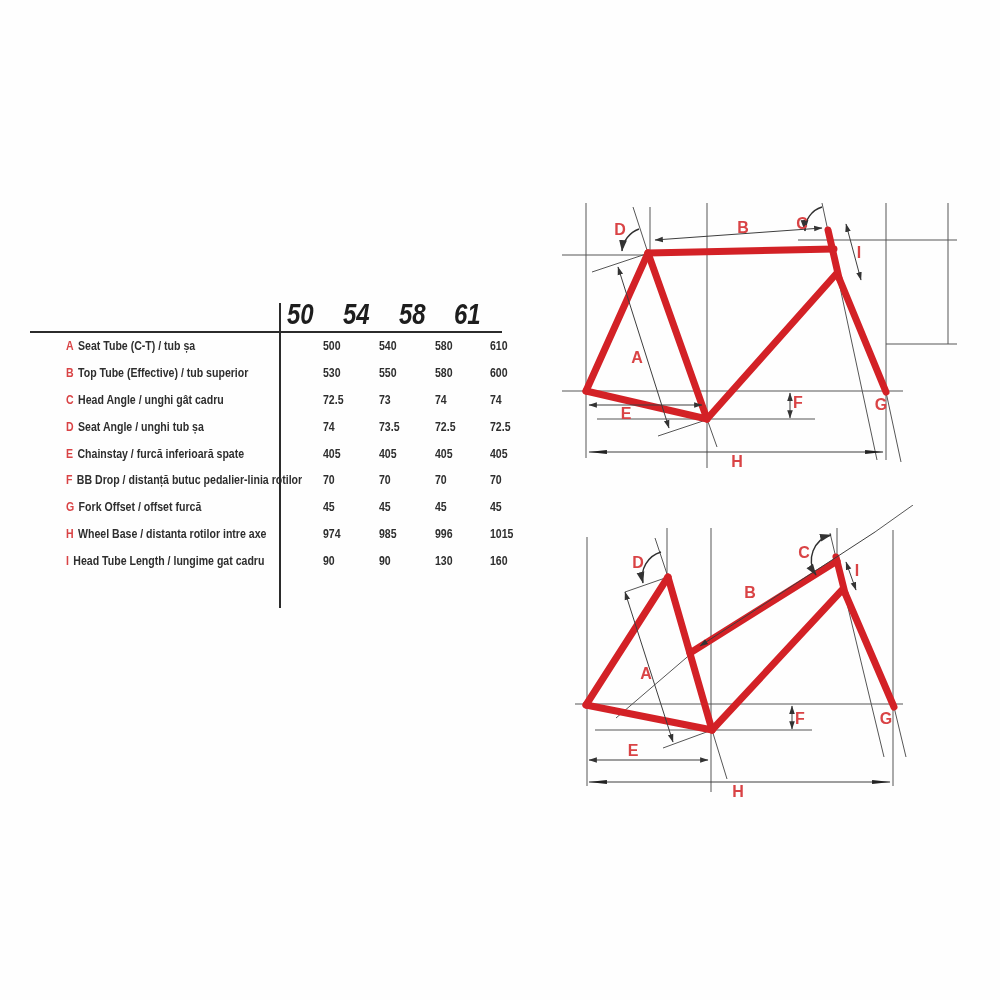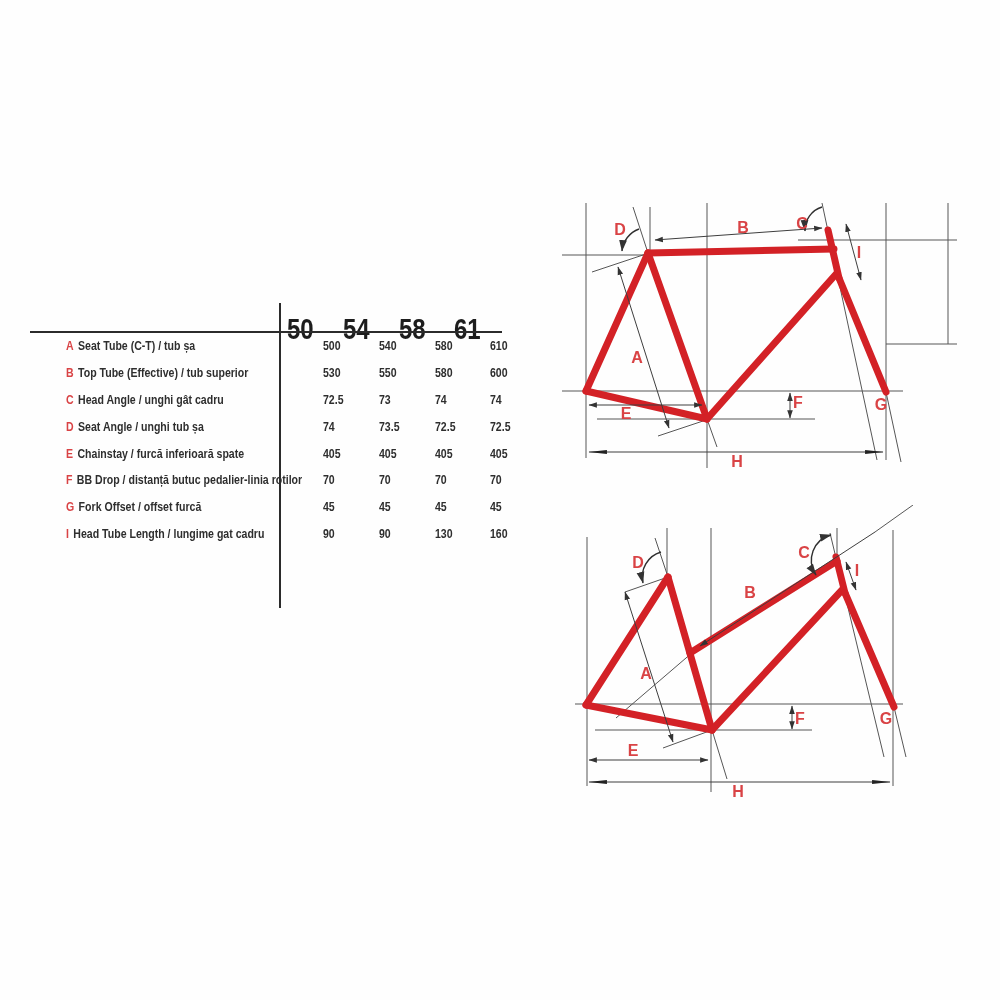--- a/index.html
+++ b/index.html
@@ -1,21 +1,21 @@
 <!DOCTYPE html>
 <html><head>
 <meta charset="utf-8">
 <style>
   html,body{margin:0;padding:0;background:#ffffff;}
   .page{position:relative;width:1000px;height:1000px;background:#fefefe;overflow:hidden;
         font-family:"Liberation Sans",sans-serif;}
 
   
   .geo-table{position:absolute;left:30px;top:298px;width:472px;color:#2e2e2e;}
-  .thead{position:absolute;top:16px;left:0;width:100%;height:32px;}
+  .thead{position:absolute;top:1px;left:0;width:100%;height:32px;font-style:italic;}
   .size{position:absolute;top:0;font-weight:bold;font-size:30px;color:#1d1d1d;
         transform:scaleX(0.8);transform-origin:left center;line-height:30px;}
   .c1{left:257px}.c2{left:313px}.c3{left:369px}.c4{left:424px}
   .rule-h{position:absolute;top:33px;left:0;width:472px;height:2px;background:#2b2b2b;}
   .rule-v{position:absolute;top:5px;left:249px;width:2px;height:305px;background:#2b2b2b;}
   .rows{position:absolute;top:35px;left:0;width:100%;margin-left:36px;}
   .row{position:relative;height:26.8px;}
   .row .lbl{position:absolute;left:0;top:50%;transform:translateY(-50%) scaleX(0.88);
             transform-origin:left center;font-size:12px;font-weight:bold;white-space:nowrap;color:#2e2e2e;}
   .row .v{position:absolute;top:50%;transform:translateY(-50%) scaleX(0.88);
@@ -87,20 +87,27 @@
         <span class="v c2">70</span>
         <span class="v c3">70</span>
         <span class="v c4">70</span>
       </div>
       <div class="row">
         <span class="lbl"><span class="letter">G</span><span>Fork Offset / offset furcă</span></span>
         <span class="v c1">45</span>
         <span class="v c2">45</span>
         <span class="v c3">45</span>
         <span class="v c4">45</span>
+      </div>
+      <div class="row">
+        <span class="lbl"><span class="letter">H</span><span>Wheel Base / distanta rotilor intre axe</span></span>
+        <span class="v c1">974</span>
+        <span class="v c2">985</span>
+        <span class="v c3">996</span>
+        <span class="v c4">1015</span>
       </div>
       <div class="row">
         <span class="lbl"><span class="letter">I</span><span>Head Tube Length / lungime gat cadru</span></span>
         <span class="v c1">90</span>
         <span class="v c2">90</span>
         <span class="v c3">130</span>
         <span class="v c4">160</span>
       </div>
 
     </div>

